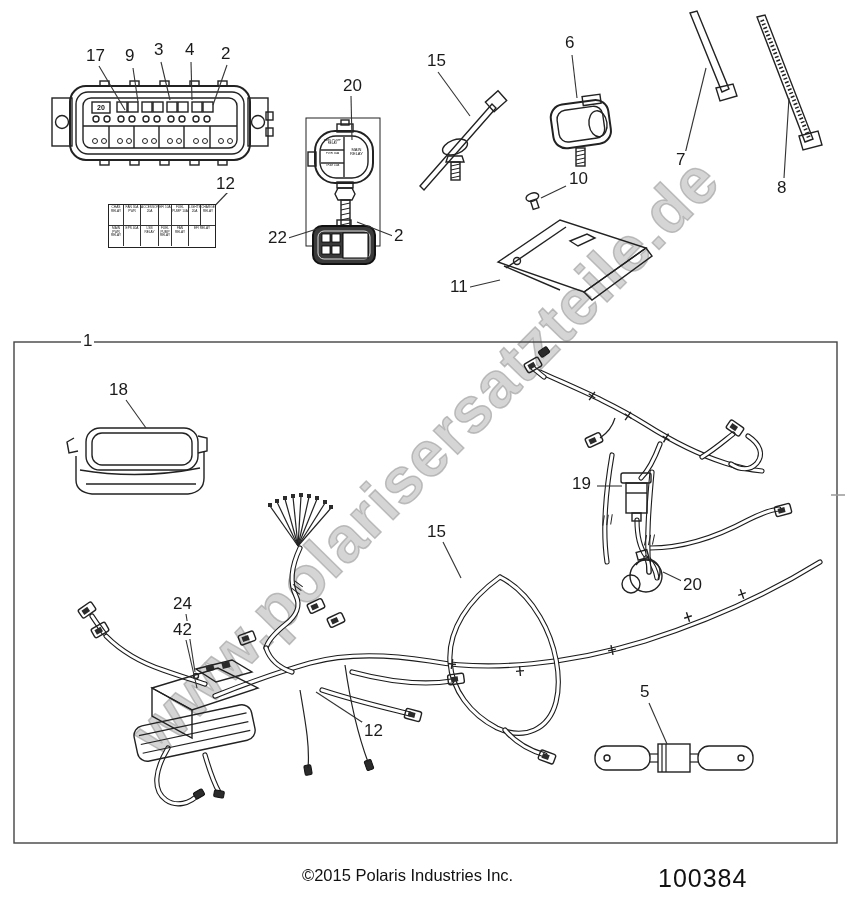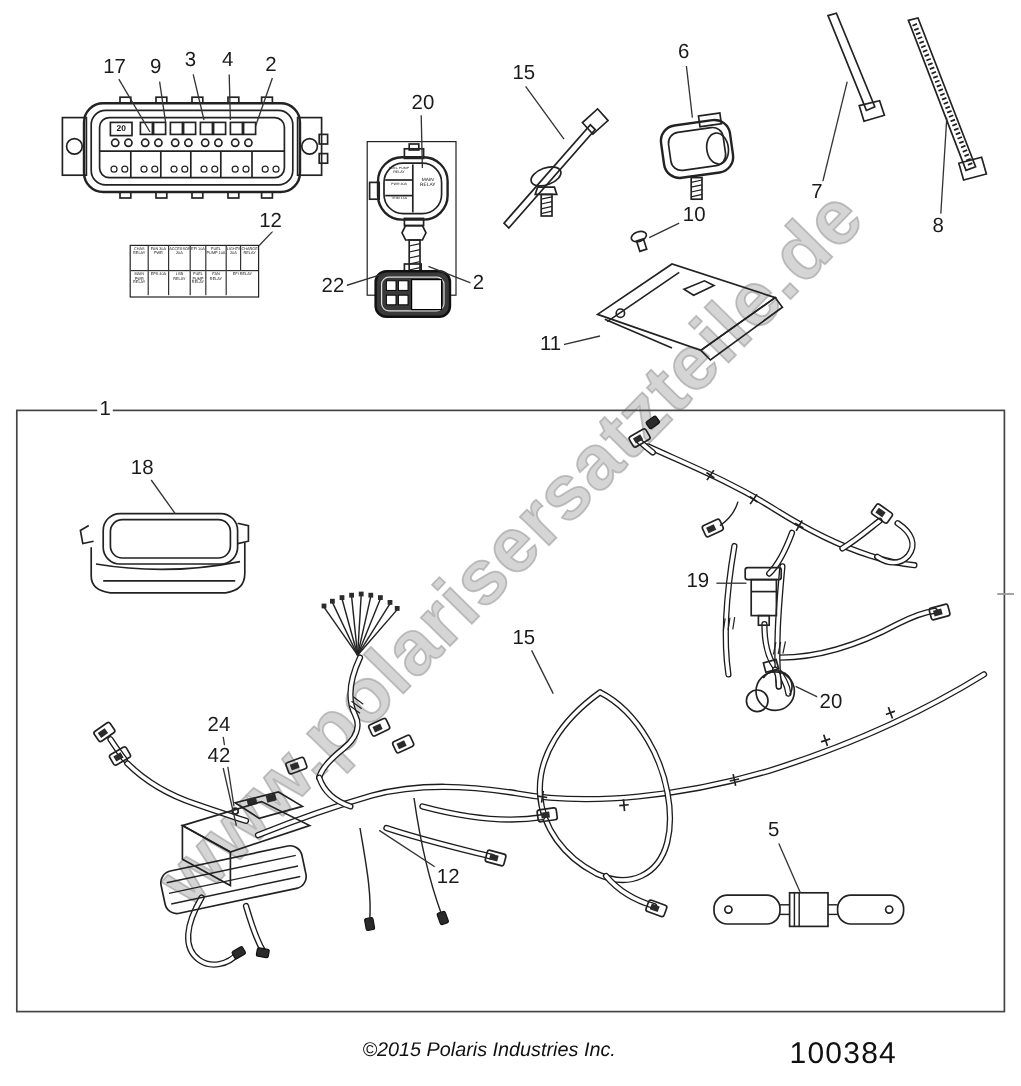--- a/index.html
+++ b/index.html
@@ -22,21 +22,21 @@
   #fuse20{left:92px;top:102px;width:18px;height:11px;font-size:7px;font-weight:bold;line-height:11px;}
   .relcell{font-size:3px;line-height:1.1;}
   #decal{position:absolute;left:108px;top:204px;width:106px;height:42px;border:1px solid #222;
          z-index:3;background:#fff;}
   .drow{display:grid;height:20px;}
   #drow1{grid-template-columns:15fr 17fr 18fr 13fr 17fr 12fr 14fr;border-bottom:0.5px solid #333;}
   #drow2{grid-template-columns:15fr 17fr 18fr 13fr 17fr 26fr;}
   .dcell{border-right:0.5px solid #333;font-size:3.2px;line-height:1.15;text-align:center;
          overflow:hidden;padding-top:1px;}
   .dcell:last-child{border-right:none;}
-  #footer-copy{position:absolute;left:302px;top:866px;font-size:16.5px;z-index:3;font-style:italic;}
+  #footer-copy{position:absolute;left:302px;top:866px;font-size:16.5px;z-index:3;}
   #footer-num{position:absolute;left:658px;top:864px;font-size:25px;letter-spacing:1px;z-index:3;}
 </style>
 </head>
 <body>
 
 <div id="page">
 
   <div id="wm">www.polarisersatzteile.de</div>
 
   <svg id="dwg" width="851" height="905" viewBox="0 0 851 905">

